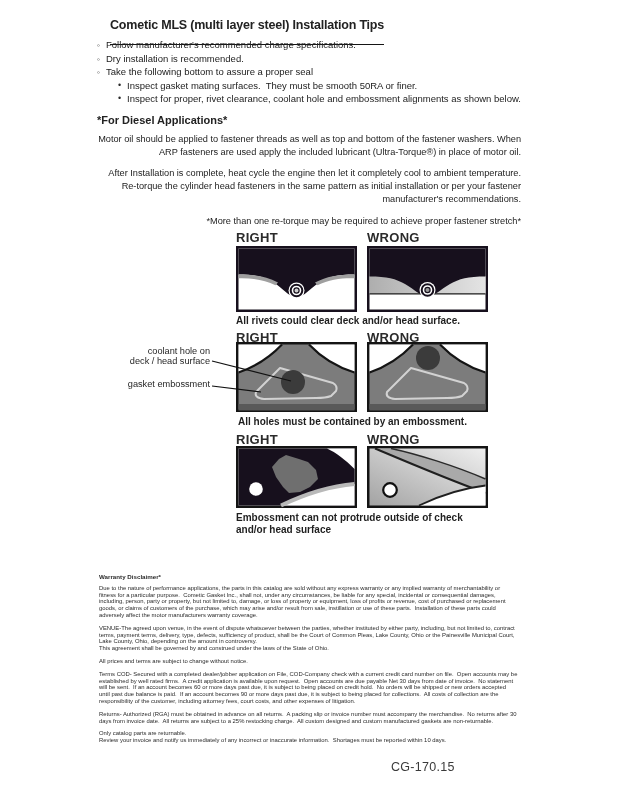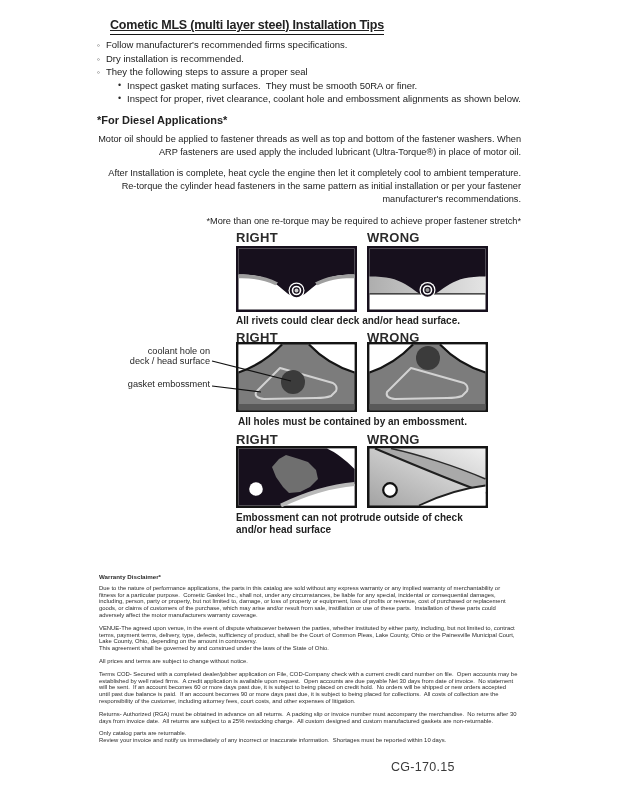--- a/index.html
+++ b/index.html
@@ -8,23 +8,22 @@
     background:var(--page-bg,#fff);
     font-family:"Liberation Sans",sans-serif;
     color:var(--ink,#222);
     -webkit-font-smoothing:antialiased;
   }
   .abs{position:absolute;}
   
   .title{
     left:110px;top:18px;
     font-size:12.5px;font-weight:bold;letter-spacing:-0.2px;
-    border-bottom:1.5px solid #151515;padding-bottom:2px;
+    border-bottom:1.5px solid #151515;padding-bottom:12px;
     white-space:nowrap;
-    text-decoration:underline;
   }
   
   .tips{left:97px;top:38px;width:500px;font-size:9.5px;line-height:13.6px;}
   .tip{display:flex;}
   .tip .tip-marker{width:9px;flex:0 0 9px;text-align:left;color:#2a2a2a;}
   .tip.lvl1 .tip-marker{font-size:8px;transform:translateY(0.5px);}
   .tip.lvl2{margin-left:21px;}
   .tip.lvl2 .tip-marker{font-size:9px;}
   .tip .tip-text{white-space:pre-wrap;}
   
@@ -53,31 +52,31 @@
 </style>
 </head>
 <body>
 
 <div class="abs title">Cometic MLS (multi layer steel) Installation Tips</div>
 
 <div class="abs tips">
 
     <div class="tip lvl1">
       <span class="tip-marker">◦</span>
-      <span class="tip-text">Follow manufacturer's recommended firms specifications.</span>
+      <span class="tip-text">Follow manufacturer's recommended charge specifications.</span>
     </div>
 
     <div class="tip lvl1">
       <span class="tip-marker">◦</span>
       <span class="tip-text">Dry installation is recommended.</span>
     </div>
 
     <div class="tip lvl1">
       <span class="tip-marker">◦</span>
-      <span class="tip-text">They the following steps to assure a proper seal</span>
+      <span class="tip-text">Take the following bottom to assure a proper seal</span>
     </div>
 
     <div class="tip lvl2">
       <span class="tip-marker">•</span>
       <span class="tip-text">Inspect gasket mating surfaces.  They must be smooth 50RA or finer.</span>
     </div>
 
     <div class="tip lvl2">
       <span class="tip-marker">•</span>
       <span class="tip-text">Inspect for proper, rivet clearance, coolant hole and embossment alignments as shown below.</span>

